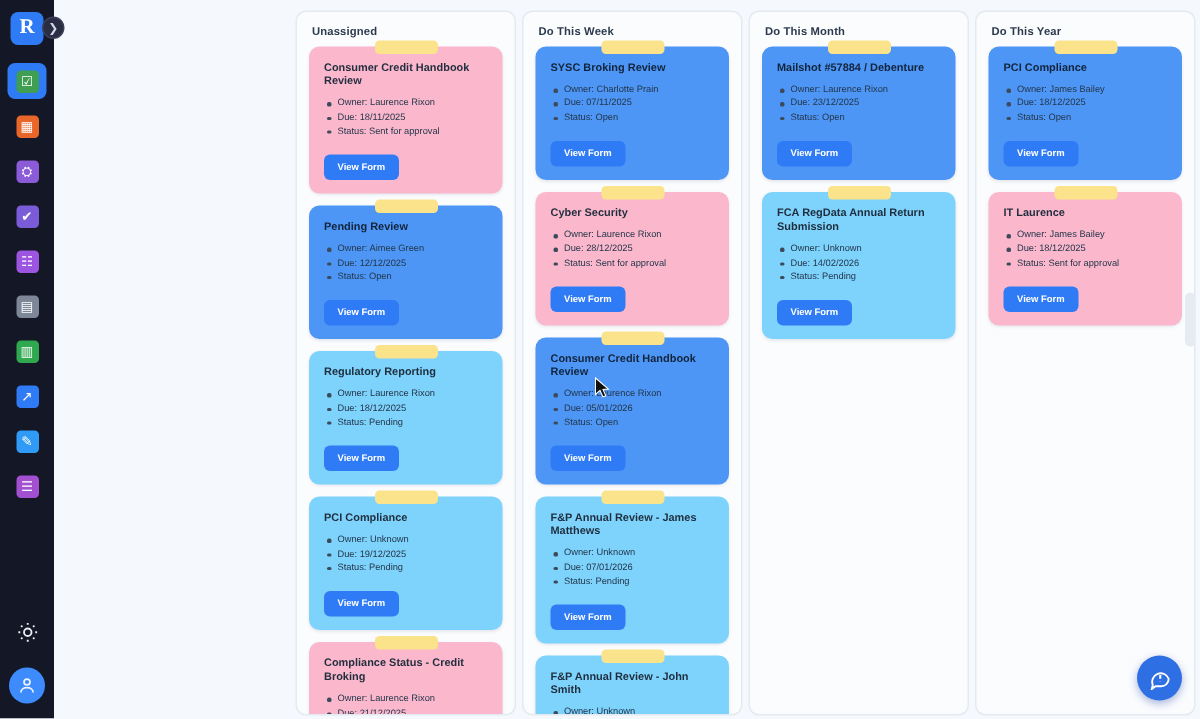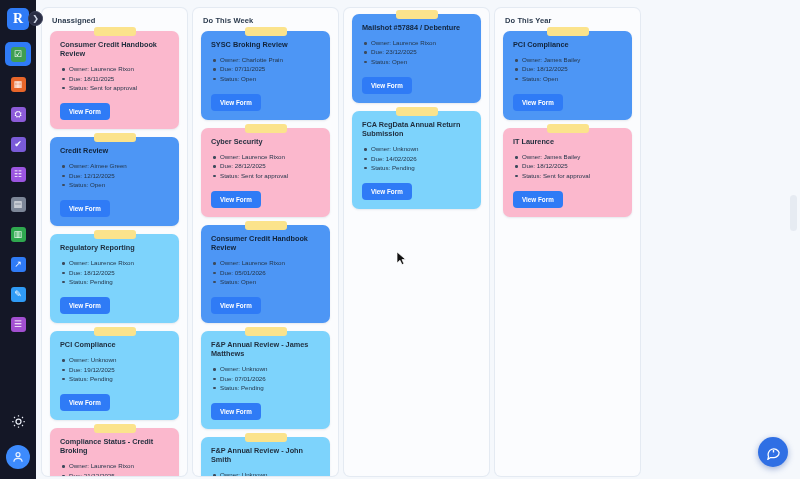--- a/index.html
+++ b/index.html
@@ -60,20 +60,21 @@
   }
 
   
   .board {
     flex: 1 1 auto; height: 479px;
     background: #f5f8fc;
     display: flex; gap: 6px;
     padding: 8px 4px 0 6px;
     overflow: hidden;
     position: relative;
+    justify-content: flex-end;
   }
   .column {
     flex: 0 0 145px;
     background: #fbfcfe;
     border-radius: 6px;
     padding: 6px 8px 0 8px;
     height: 468px;
     overflow: hidden;
     box-shadow: 0 0 0 1px rgba(225,231,240,.85);
   }
@@ -198,21 +199,21 @@
   </div>
 
   <div class="board" id="board">
       <div class="column">
         <div class="col-title">Unassigned</div>
         <div class="card pink"><div class="tab"></div><div class="card-title">Consumer Credit Handbook Review</div><ul class="meta">
             <li>Owner: Laurence Rixon</li>
             <li>Due: 18/11/2025</li>
             <li>Status: Sent for approval</li>
           </ul><button class="view-btn">View Form</button></div>
-        <div class="card blue"><div class="tab"></div><div class="card-title">Credit Review</div><ul class="meta">
+        <div class="card blue"><div class="tab"></div><div class="card-title">Pending Review</div><ul class="meta">
             <li>Owner: Aimee Green</li>
             <li>Due: 12/12/2025</li>
             <li>Status: Open</li>
           </ul><button class="view-btn">View Form</button></div>
         <div class="card purple"><div class="tab"></div><div class="card-title">Regulatory Reporting</div><ul class="meta">
             <li>Owner: Laurence Rixon</li>
             <li>Due: 18/12/2025</li>
             <li>Status: Pending</li>
           </ul><button class="view-btn">View Form</button></div>
         <div class="card purple"><div class="tab"></div><div class="card-title">PCI Compliance</div><ul class="meta">
@@ -253,20 +254,21 @@
           </ul><button class="view-btn">View Form</button></div>
         <div class="card purple">
           <div class="tab"></div>
           <div class="card-title">F&amp;P Annual Review - John Smith</div>
           <ul class="meta">
             <li>Owner: Unknown</li>
           </ul>
         </div>
       </div>
       <div class="column">
+        <div class="col-title">Do This Month</div>
         <div class="card blue"><div class="tab"></div><div class="card-title">Mailshot #57884 / Debenture</div><ul class="meta">
             <li>Owner: Laurence Rixon</li>
             <li>Due: 23/12/2025</li>
             <li>Status: Open</li>
           </ul><button class="view-btn">View Form</button></div>
         <div class="card purple"><div class="tab"></div><div class="card-title">FCA RegData Annual Return Submission</div><ul class="meta">
             <li>Owner: Unknown</li>
             <li>Due: 14/02/2026</li>
             <li>Status: Pending</li>
           </ul><button class="view-btn">View Form</button></div>

